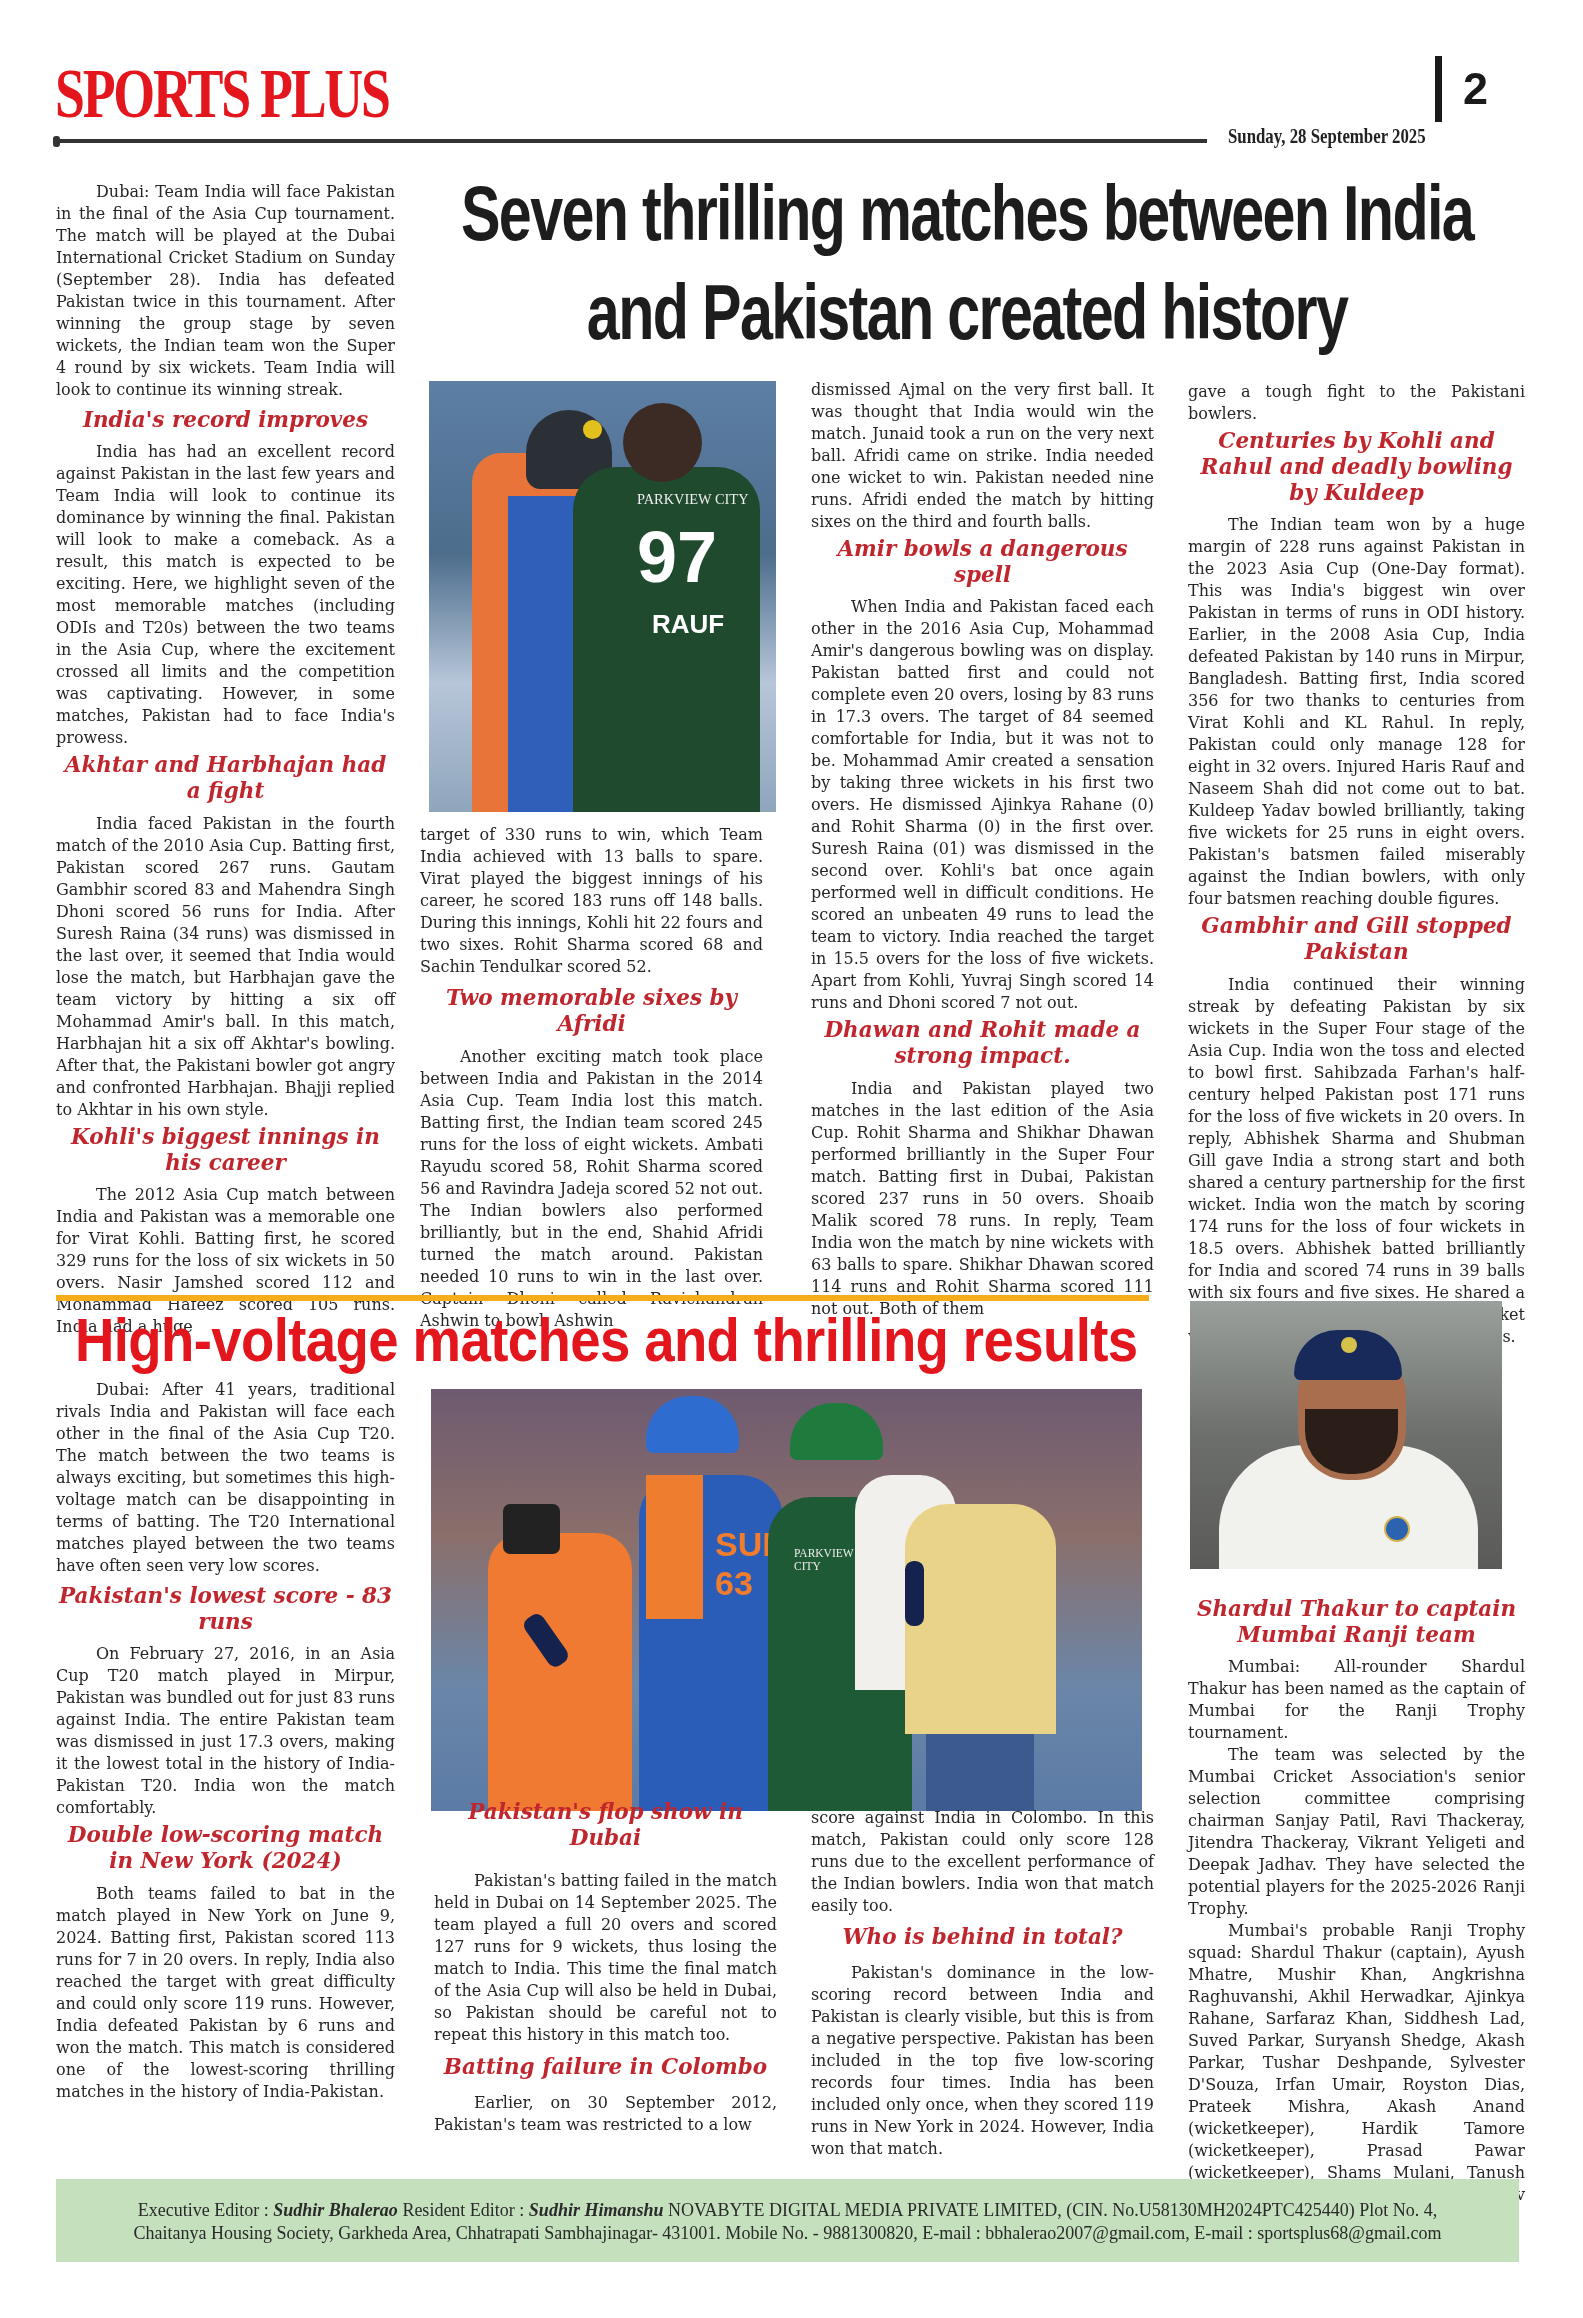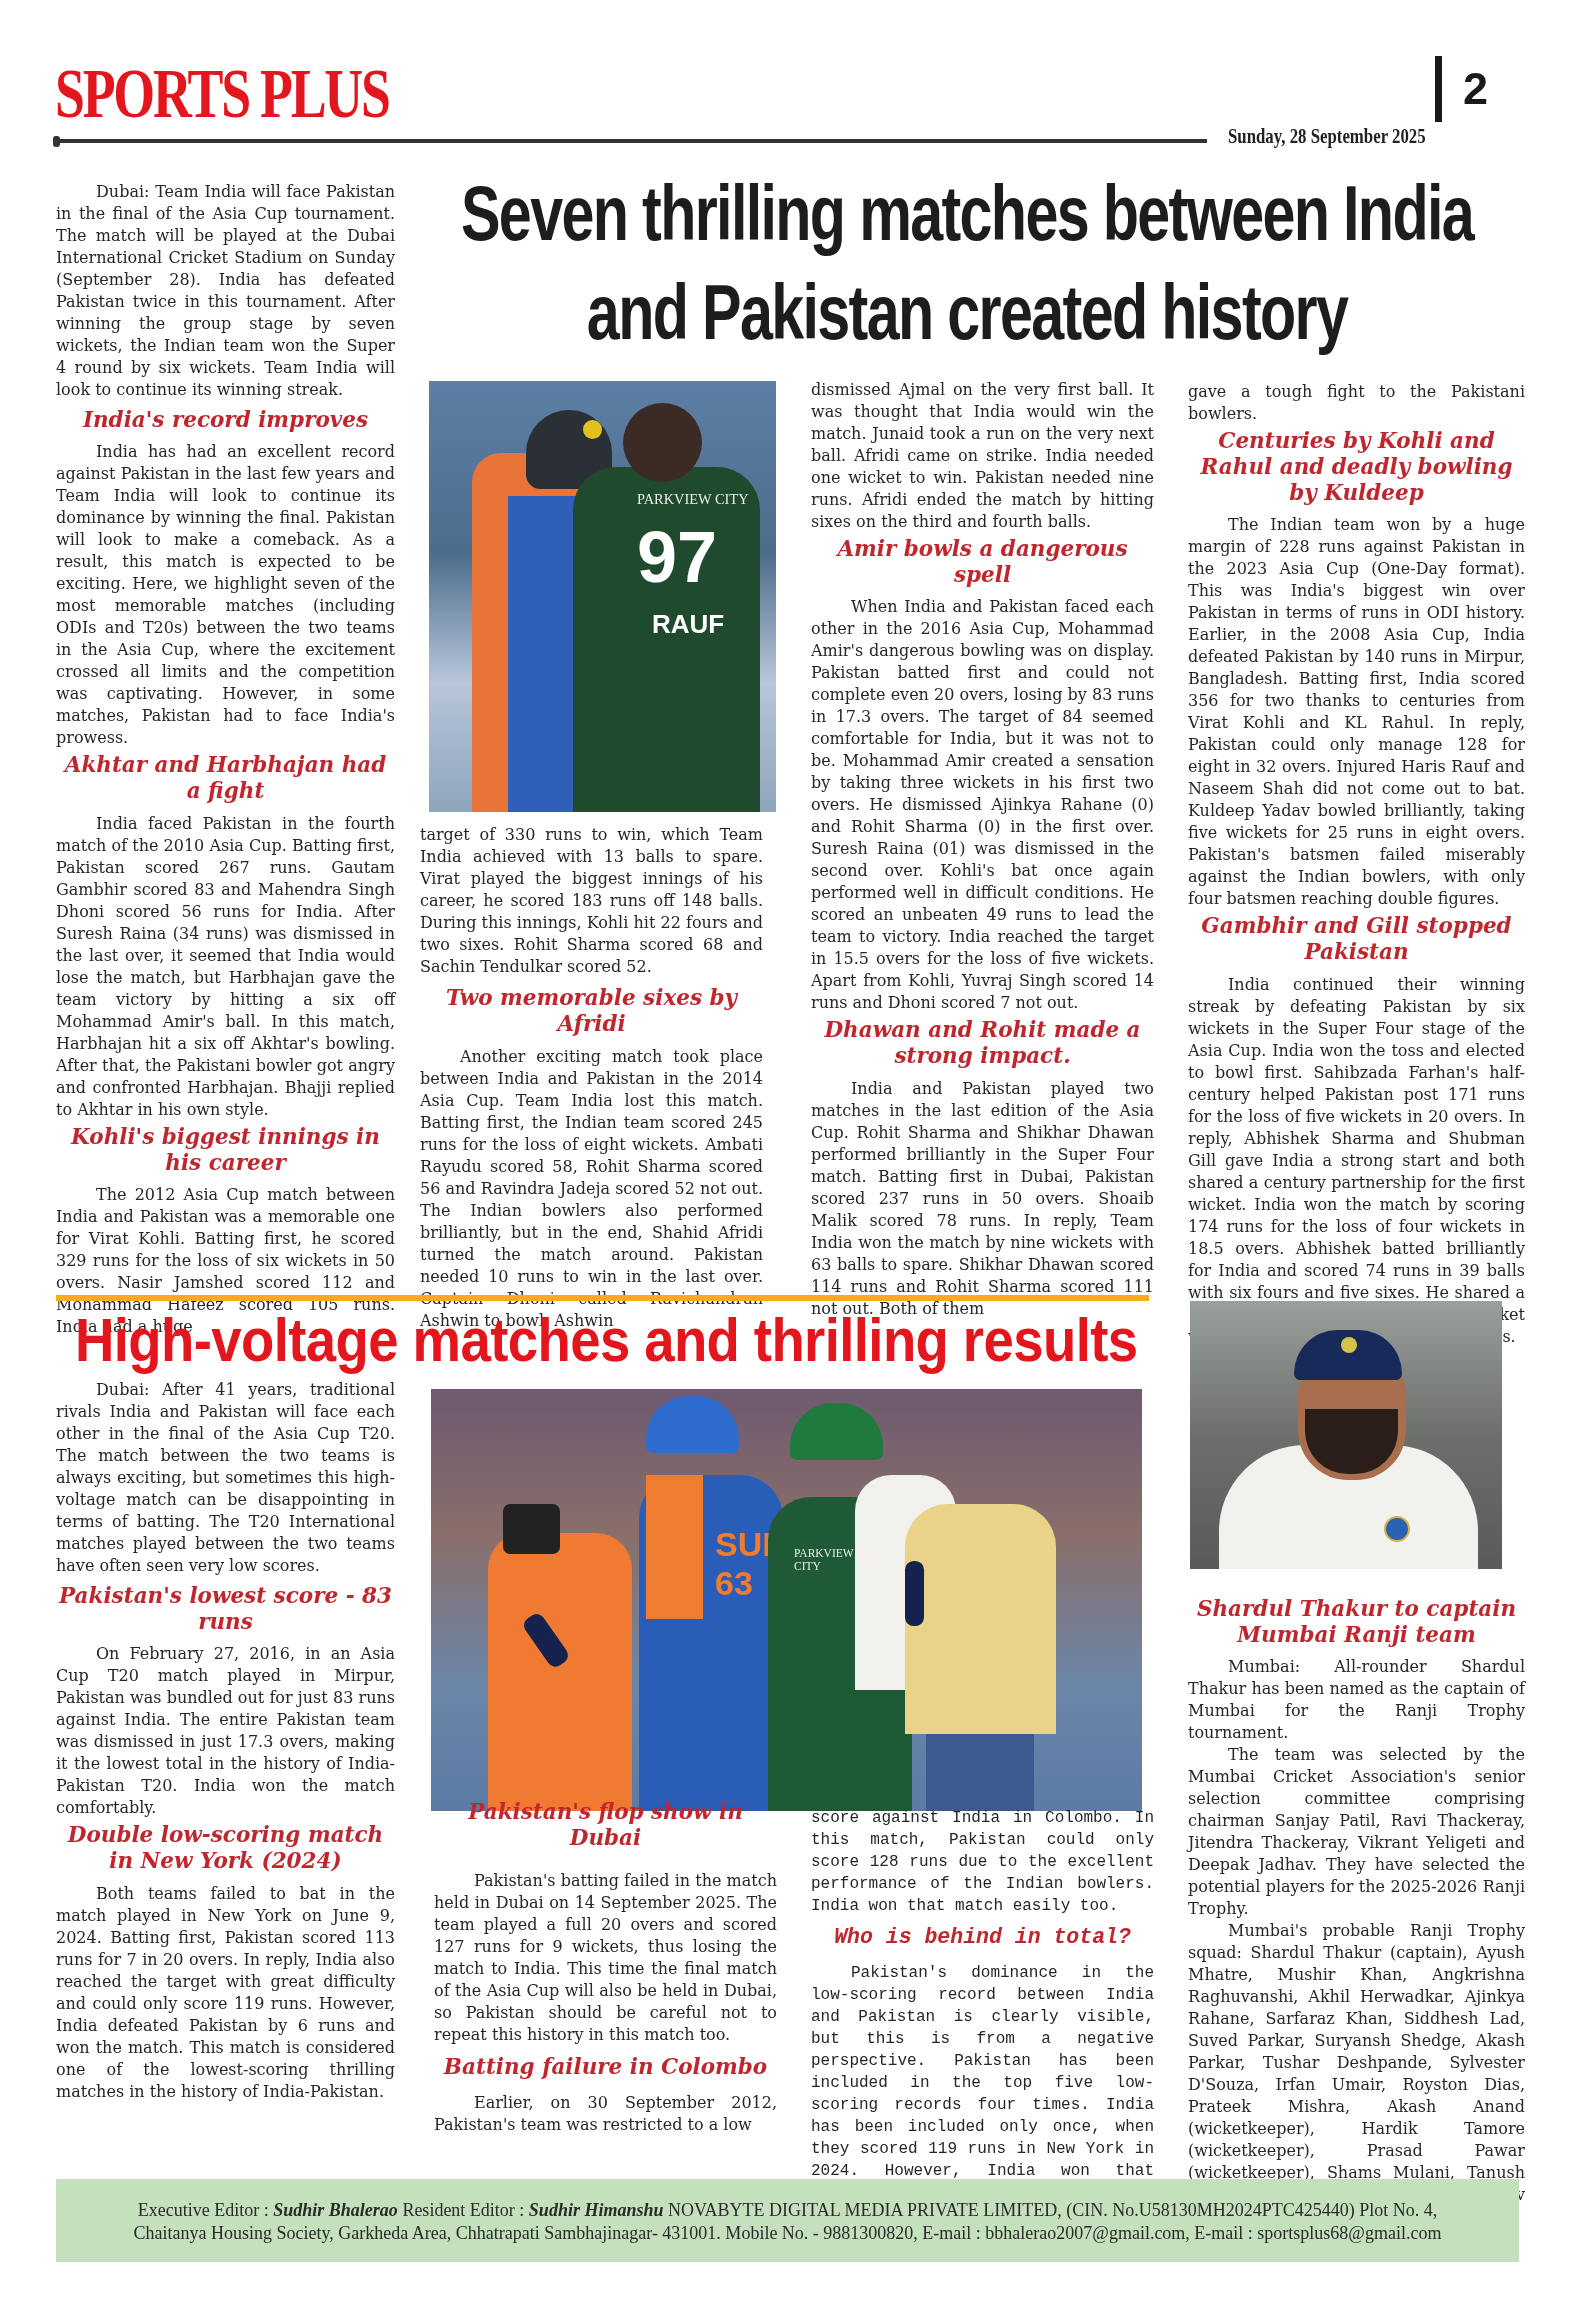--- a/index.html
+++ b/index.html
@@ -24,21 +24,21 @@
   .col { position: absolute; font-size: 16px; line-height: 22px; text-align: justify; color: #262626; }
   .col p { text-indent: 40px; }
   .col p.noindent { text-indent: 0; }
   .col .sub { color: #c0262d; font-style: italic; font-weight: bold; font-size: 21.5px; line-height: 26px; text-align: center; margin: 2.9px 0 8.6px 0; }
   .c1 { left: 56px; top: 181px; width: 339px; }
   .c2 { left: 420px; top: 824px; width: 343px; }
   .c3 { left: 811px; top: 379px; width: 343px; }
   .c4 { left: 1188px; top: 381px; width: 337px; }
   .b1 { left: 56px; top: 1379px; width: 339px; }
   .b2 { left: 434px; top: 1799px; width: 343px; }
-  .b3 { left: 811px; top: 1807px; width: 343px; font-family: Liberation Mono, monospace; }
+  .b3 { left: 811px; top: 1807px; width: 343px; }
   .b4 { left: 1188px; top: 1593px; width: 337px; }
 
   
   .photo { position: absolute; overflow: hidden; }
   .photo1 { left: 429px; top: 381px; width: 347px; height: 431px; background: linear-gradient(180deg,#5d7fa5 0%,#4d6d8c 40%,#b7c6d9 70%,#8fa5bc 100%); }
   .photo2 { left: 431px; top: 1389px; width: 711px; height: 422px; background: linear-gradient(180deg,#6e5a70 0%,#8a6f6b 35%,#6b86a8 70%,#5b7ba6 100%); }
   .photo3 { left: 1190px; top: 1301px; width: 312px; height: 268px; background: linear-gradient(180deg,#9aa09c 0%,#6d6f6c 50%,#5a5b59 100%); }
   .shape { position: absolute; }
 
   

